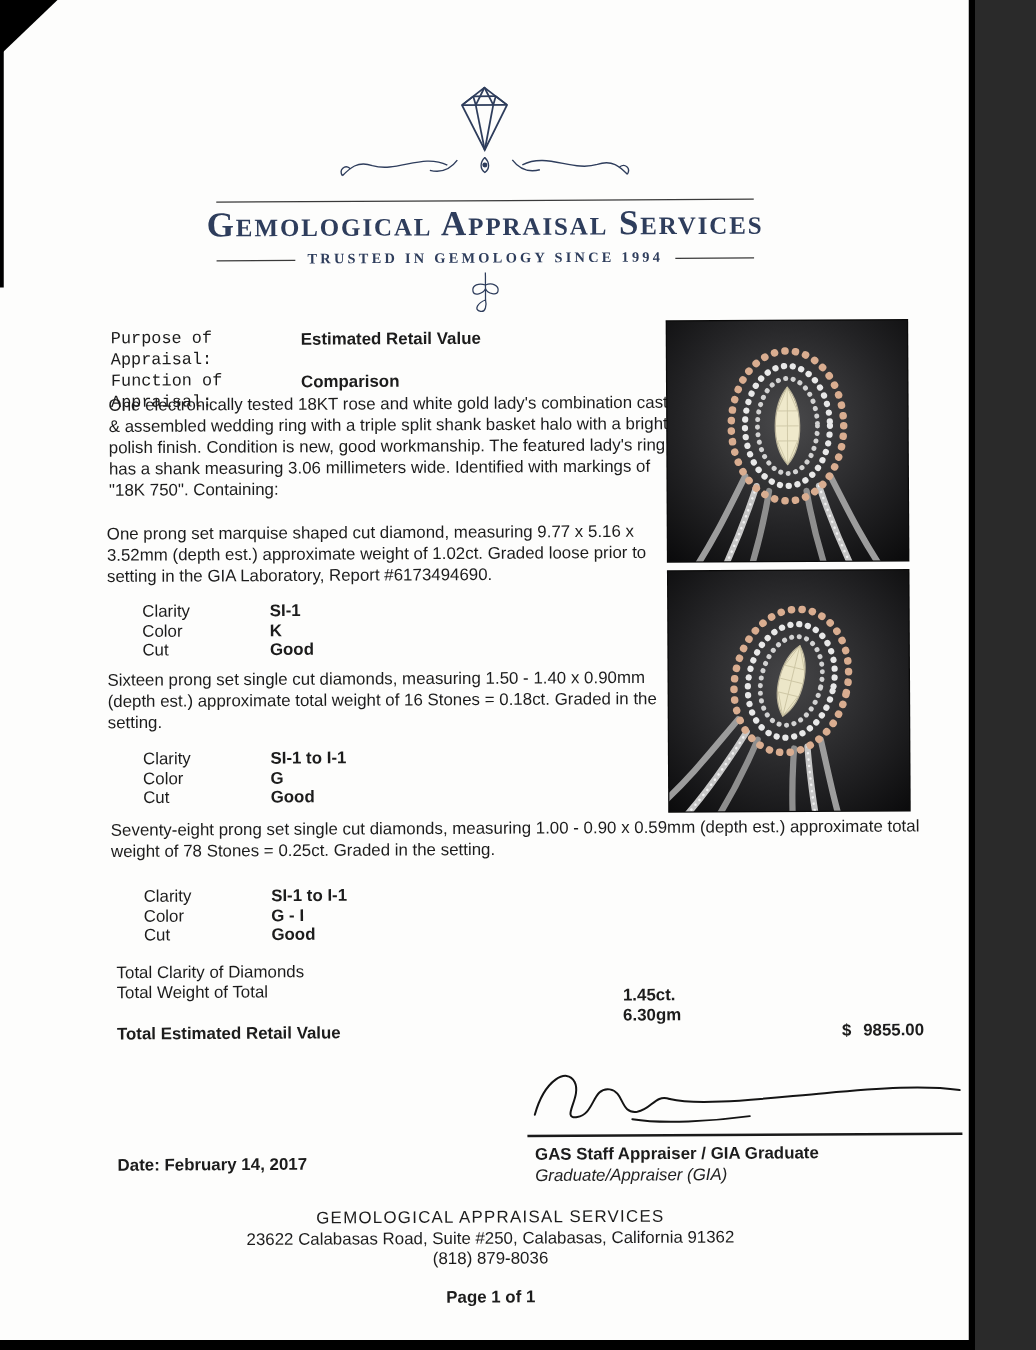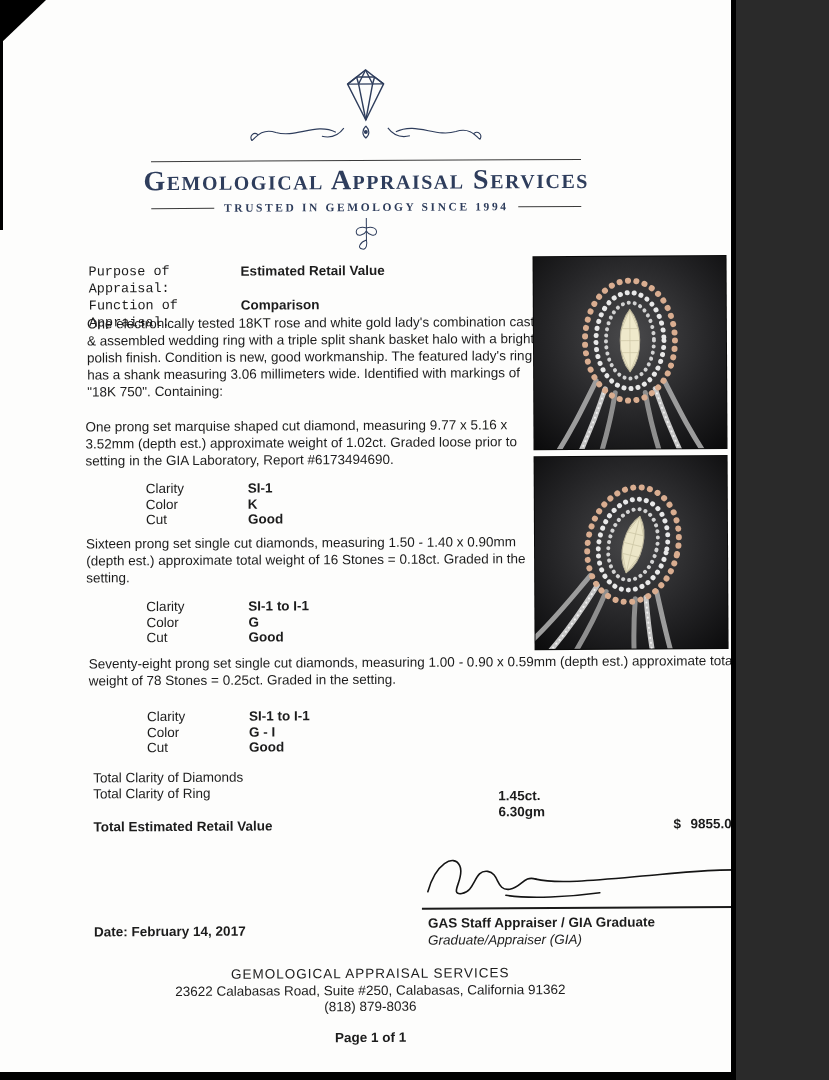--- a/index.html
+++ b/index.html
@@ -1,17 +1,17 @@
 <!DOCTYPE html>
 <html><head>
 <meta charset="utf-8">
 <style>
   html,body{margin:0;padding:0;background:#2a2a2a;}
   body{font-family:"Liberation Sans", sans-serif;}
-  .scan{position:relative;width:736px;height:1080px;background:#fdfdfc;overflow:hidden;}
+  .scan{position:relative;width:736px;height:1080px;background:#fdfdfc;overflow:hidden;padding-left:44px;}
   
   .corner-tl{position:absolute;top:0;left:0;width:0;height:0;
     border-top:44px solid #000;border-right:46px solid transparent;z-index:5;}
   .edge-right{position:absolute;top:0;right:0;width:5px;height:1080px;background:#000;z-index:5;}
   .edge-bottom{position:absolute;left:0;bottom:0;width:829px;height:8px;background:#000;z-index:5;}
   .edge-left{position:absolute;top:0;left:0;width:3px;height:230px;background:#000;z-index:5;}
   .page{position:absolute;inset:0;transform:rotate(-0.3deg);color:#1c1c1c;font-size:13.5px;line-height:17px;}
 
   
   .header{position:absolute;top:62px;left:0;width:100%;text-align:center;}
@@ -34,21 +34,21 @@
   .desc{top:314px;left:88px;width:448px;}
   .stone1{top:417px;left:86px;width:452px;}
   .stone2{top:534px;left:86px;width:462px;}
   .stone3{top:654px;left:88px;width:662px;}
 
   .grade-table{position:absolute;left:114px;}
   .gt1{top:480px;}
   .gt2{top:598px;}
   .gt3{top:708px;}
   .grade-row{display:flex;line-height:15.6px;}
-  .grade-label{width:102px;margin-left:32px;}
+  .grade-label{width:102px;}
   .grade-value{font-weight:bold;}
 
   .totals{position:absolute;top:768px;left:92px;width:680px;}
   .totals-row{position:relative;height:16px;}
   .totals-value{position:absolute;left:405px;top:0;font-weight:bold;margin-top:20px;}
   .retail-row{position:absolute;top:817px;left:92px;width:690px;height:18px;font-weight:bold;}
   .retail-currency{position:absolute;left:580px;top:0;}
   .retail-value{position:absolute;left:597px;top:0;}
 
   
@@ -183,21 +183,21 @@
         <div class="grade-value">Good</div>
       </div>
     </div>
 
     <div class="totals">
       <div class="totals-row">
         <span>Total Clarity of Diamonds</span>
         <span class="totals-value">1.45ct.</span>
       </div>
       <div class="totals-row">
-        <span>Total Clarity of Ring</span>
+        <span>Total Weight of Total</span>
         <span class="totals-value">6.30gm</span>
       </div>
     </div>
     <div class="retail-row">
       <span>Total Estimated Retail Value</span>
       <span class="retail-currency">$</span>
       <span class="retail-value">9855.00</span>
     </div>
 
     <div class="photo photo-1">

